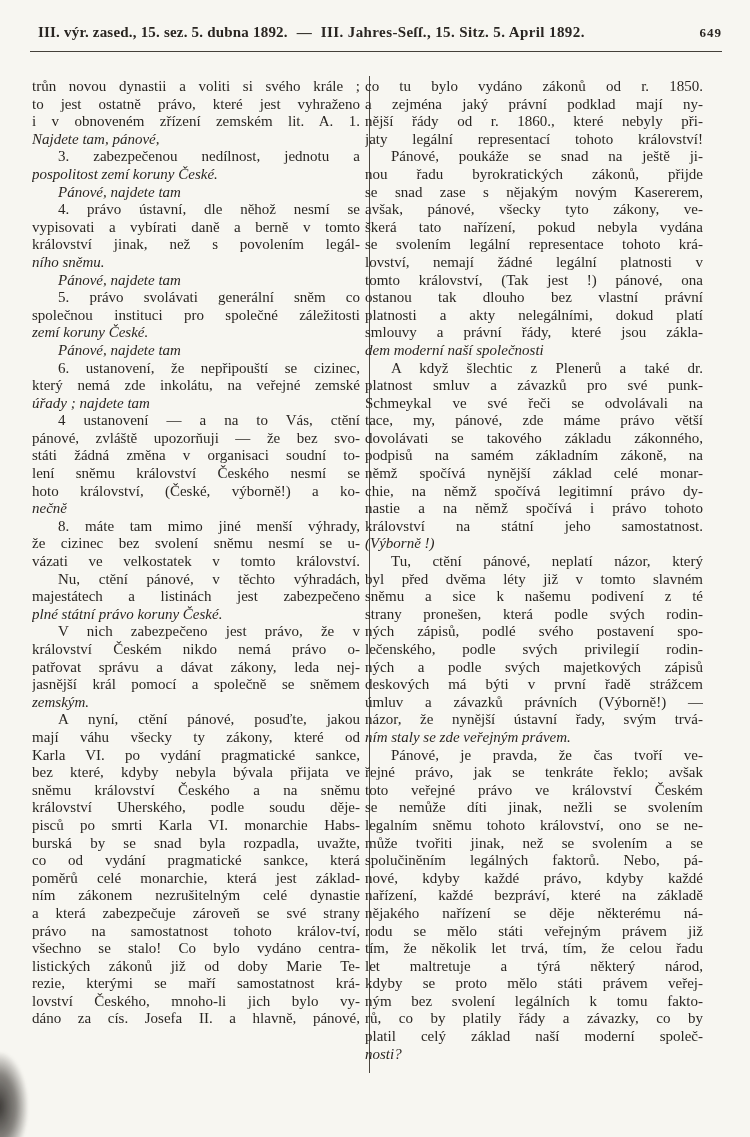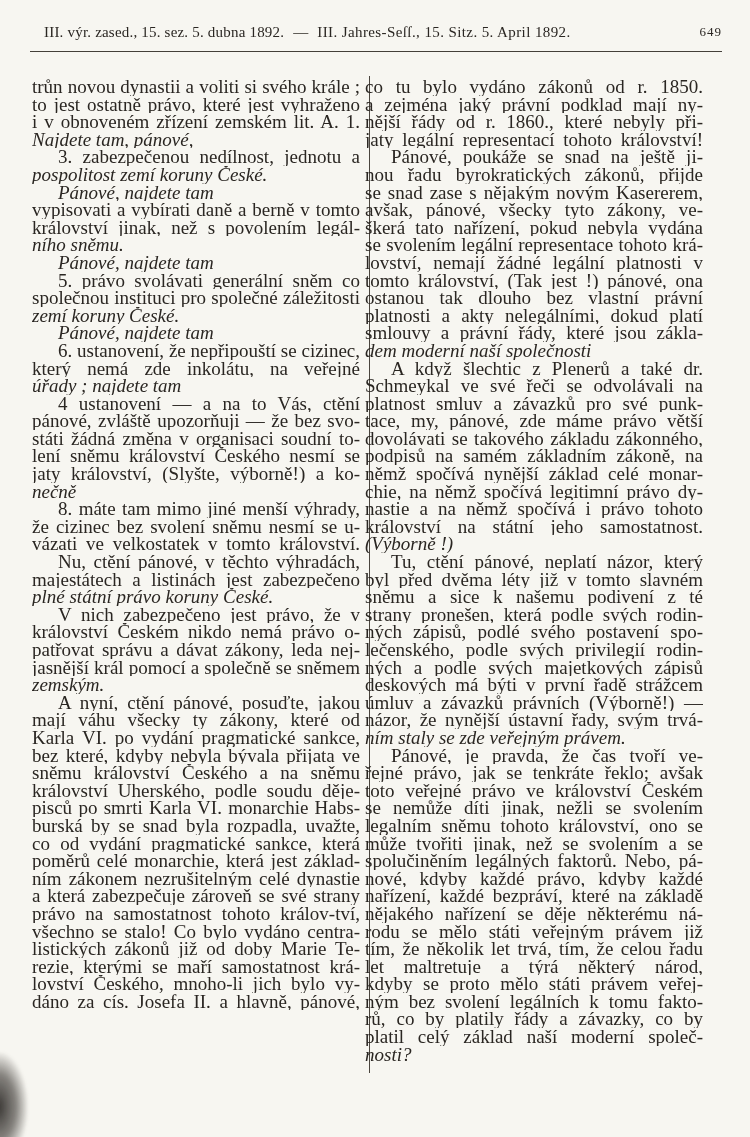--- a/index.html
+++ b/index.html
@@ -10,24 +10,24 @@
   }
   .page {
     position: relative;
     width: 750px; height: 1137px;
     background: #f7f6f1;
     color: #2a2622;
     overflow: hidden;
   }
   .header {
     position: absolute;
-    left: 22px; right: 28px; top: 24px;
+    left: 16px; right: 28px; top: 24px;
     display: flex;
-    align-items: flex-start;
-    font-weight: normal;
+    align-items: center;
+    font-weight: bold;
     font-size: 15px;
     white-space: nowrap;
   }
   .h-cz { margin-left: 22px; letter-spacing: 0.2px; }
   .h-sep { margin: 0 9px; }
   .h-de { letter-spacing: 0.4px; }
   .h-page { margin-left: auto; font-size: 13px; letter-spacing: 1px; }
   .rule {
     position: absolute;
     left: 30px; right: 28px; top: 51px;
@@ -36,21 +36,21 @@
   }
   .divider {
     position: absolute;
     left: 369px; top: 76px;
     width: 1.3px; height: 997px;
     background: #4a453e;
   }
   .col {
     position: absolute;
     top: 78px;
-    font-size: 19px;
+    font-size: 15px;
     line-height: 17.6px;
   }
   .col-left  { left: 32px;  width: 328px; }
   .col-right { left: 365px; width: 338px; }
   .line {
     text-align: justify;
     text-align-last: justify;
     height: 17.6px;
     overflow: hidden;
   }
@@ -78,36 +78,37 @@
   <div class="rule"></div>
   <div class="divider"></div>
   <div class="col col-left">
       <div class="line">trůn novou dynastii a voliti si svého krále ;</div>
       <div class="line">to jest ostatně právo, které jest vyhraženo</div>
       <div class="line">i v obnoveném zřízení zemském lit. A. 1.</div>
       <div class="line endline">Najdete tam, pánové,</div>
       <div class="line indent">3. zabezpečenou nedílnost, jednotu a</div>
       <div class="line endline">pospolitost zemí koruny České.</div>
       <div class="line indent endline">Pánové, najdete tam</div>
+      <div class="line indent">4. právo ústavní, dle něhož nesmí se</div>
       <div class="line">vypisovati a vybírati daně a berně v tomto</div>
       <div class="line">království jinak, než s povolením legál-</div>
       <div class="line endline">ního sněmu.</div>
       <div class="line indent endline">Pánové, najdete tam</div>
       <div class="line indent">5. právo svolávati generální sněm co</div>
       <div class="line">společnou instituci pro společné záležitosti</div>
       <div class="line endline">zemí koruny České.</div>
       <div class="line indent endline">Pánové, najdete tam</div>
       <div class="line indent">6. ustanovení, že nepřipouští se cizinec,</div>
       <div class="line">který nemá zde inkolátu, na veřejné zemské</div>
       <div class="line endline">úřady ; najdete tam</div>
       <div class="line indent">4 ustanovení — a na to Vás, ctění</div>
       <div class="line">pánové, zvláště upozorňuji — že bez svo-</div>
       <div class="line">státi žádná změna v organisaci soudní to-</div>
       <div class="line">lení sněmu království Českého nesmí se</div>
-      <div class="line">jaty království, (Slyšte, výborně!) a ko-</div>
+      <div class="line">hoto království, (České, výborně!) a ko-</div>
       <div class="line endline">nečně</div>
       <div class="line indent">8. máte tam mimo jiné menší výhrady,</div>
       <div class="line">že cizinec bez svolení sněmu nesmí se u-</div>
       <div class="line">vázati ve velkostatek v tomto království.</div>
       <div class="line indent">Nu, ctění pánové, v těchto výhradách,</div>
       <div class="line">majestátech a listinách jest zabezpečeno</div>
       <div class="line endline">plné státní právo koruny České.</div>
       <div class="line indent">V nich zabezpečeno jest právo, že v</div>
       <div class="line">království Českém nikdo nemá právo o-</div>
       <div class="line">patřovat správu a dávat zákony, leda nej-</div>
@@ -143,22 +144,22 @@
       <div class="line">avšak, pánové, všecky tyto zákony, ve-</div>
       <div class="line">škerá tato nařízení, pokud nebyla vydána</div>
       <div class="line">se svolením legální representace tohoto krá-</div>
       <div class="line">lovství, nemají žádné legální platnosti v</div>
       <div class="line">tomto království, (Tak jest !) pánové, ona</div>
       <div class="line">ostanou tak dlouho bez vlastní právní</div>
       <div class="line">platnosti a akty nelegálními, dokud platí</div>
       <div class="line">smlouvy a právní řády, které jsou zákla-</div>
       <div class="line endline">dem moderní naší společnosti</div>
       <div class="line indent">A když šlechtic z Plenerů a také dr.</div>
+      <div class="line">platnost smluv a závazků pro své punk-</div>
       <div class="line">Schmeykal ve své řeči se odvolávali na</div>
-      <div class="line">platnost smluv a závazků pro své punk-</div>
       <div class="line">tace, my, pánové, zde máme právo větší</div>
       <div class="line">dovolávati se takového základu zákonného,</div>
       <div class="line">podpisů na samém základním zákoně, na</div>
       <div class="line">němž spočívá nynější základ celé monar-</div>
       <div class="line">chie, na němž spočívá legitimní právo dy-</div>
       <div class="line">nastie a na němž spočívá i právo tohoto</div>
       <div class="line">království na státní jeho samostatnost.</div>
       <div class="line endline">(Výborně !)</div>
       <div class="line indent">Tu, ctění pánové, neplatí názor, který</div>
       <div class="line">byl před dvěma léty již v tomto slavném</div>

